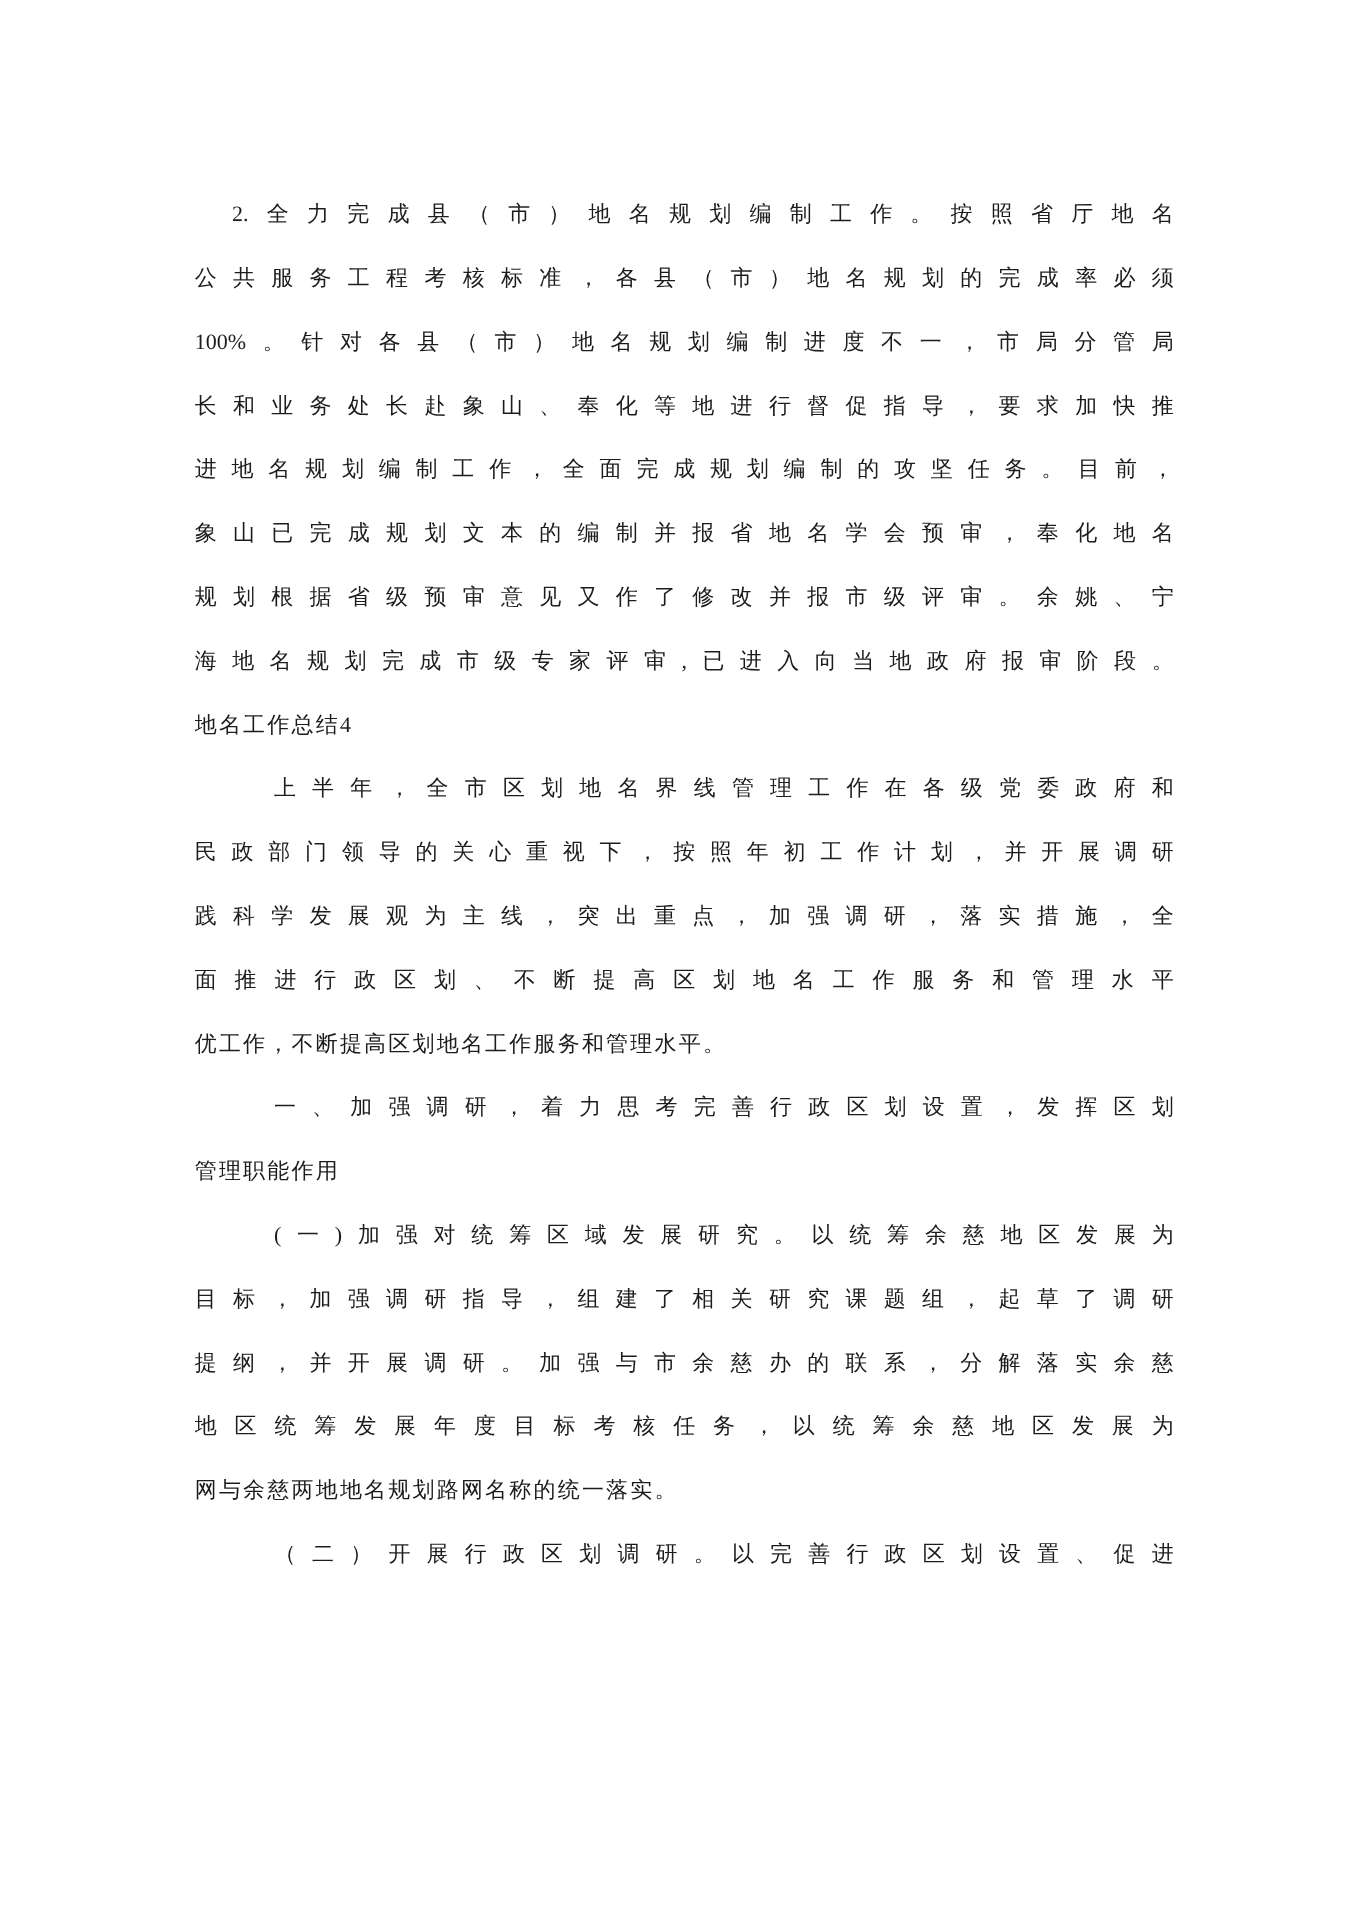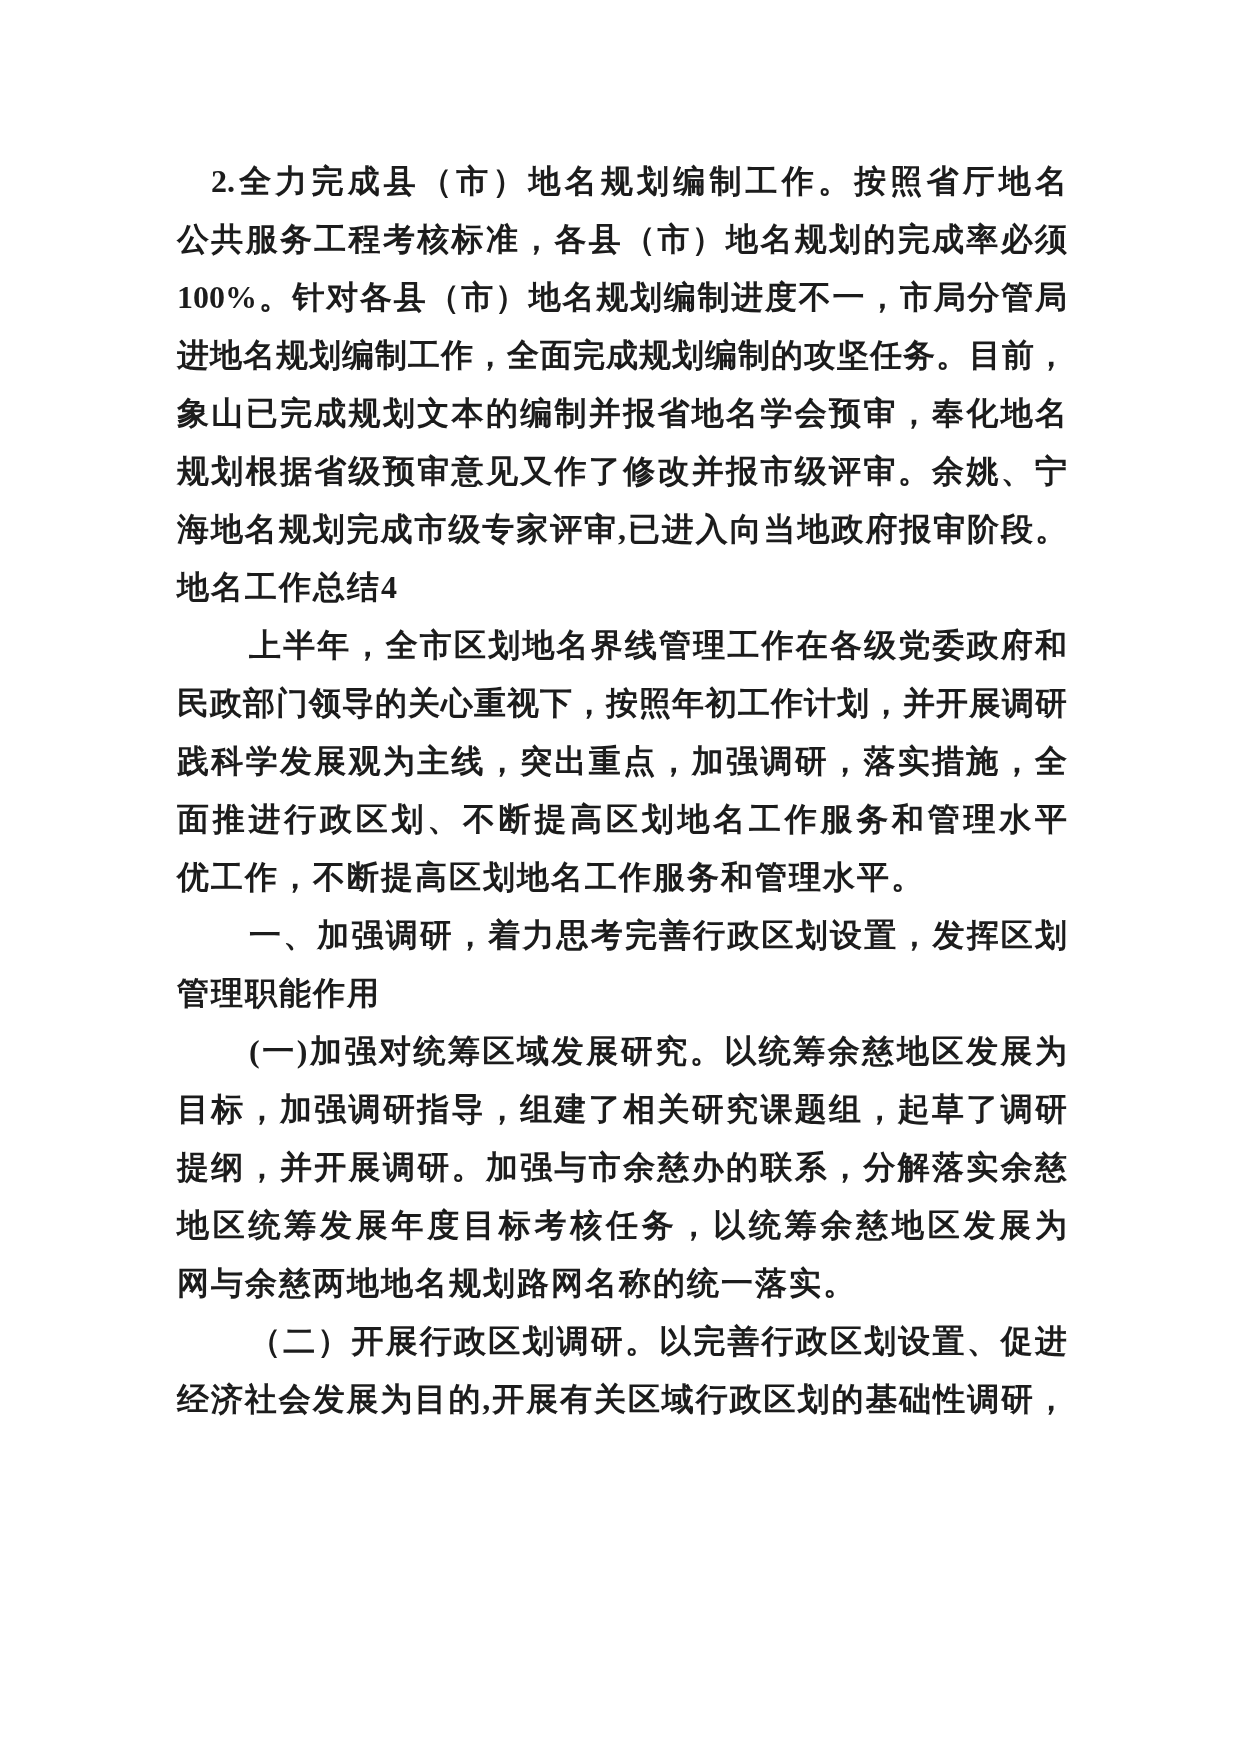--- a/index.html
+++ b/index.html
@@ -11,27 +11,27 @@
   }
   .page {
     position: relative;
     width: 1241px;
     height: 1754px;
     background: #ffffff;
   }
   .text-block {
     position: absolute;
     left: 177px;
-    top: 152px;
+    top: 166px;
     width: 890px;
     font-family: "Liberation Serif", "DejaVu Serif", serif;
-    font-size: 32px;
+    font-size: 20px;
     line-height: 58px;
     color: #1c1c1c;
-    font-weight: 700;
+    font-weight: 400;
   }
   .line {
     width: 100%;
     text-align: justify;
     
     text-justify: inter-character;
   }
   .line.align-justify { text-align-last: justify; }
   .line.align-left  { text-align-last: left; letter-spacing: 2px; }
   .line.indent-normal { text-indent: 72px; }
@@ -39,33 +39,33 @@
   .line.indent-none   { text-indent: 0; }
 </style>
 </head>
 <body>
 
 <div class="page">
   <div class="text-block">
       <div class="line align-justify indent-small">2.全力完成县（市）地名规划编制工作。按照省厅地名</div>
       <div class="line align-justify indent-none">公共服务工程考核标准，各县（市）地名规划的完成率必须</div>
       <div class="line align-justify indent-none">100%。针对各县（市）地名规划编制进度不一，市局分管局</div>
+      <div class="line align-justify indent-none">长和业务处长赴象山、奉化等地进行督促指导，要求加快推</div>
       <div class="line align-justify indent-none">进地名规划编制工作，全面完成规划编制的攻坚任务。目前，</div>
       <div class="line align-justify indent-none">象山已完成规划文本的编制并报省地名学会预审，奉化地名</div>
       <div class="line align-justify indent-none">规划根据省级预审意见又作了修改并报市级评审。余姚、宁</div>
       <div class="line align-justify indent-none">海地名规划完成市级专家评审,已进入向当地政府报审阶段。</div>
       <div class="line align-left indent-none">地名工作总结4</div>
       <div class="line align-justify indent-normal">上半年，全市区划地名界线管理工作在各级党委政府和</div>
       <div class="line align-justify indent-none">民政部门领导的关心重视下，按照年初工作计划，并开展调研</div>
       <div class="line align-justify indent-none">践科学发展观为主线，突出重点，加强调研，落实措施，全</div>
       <div class="line align-justify indent-none">面推进行政区划、不断提高区划地名工作服务和管理水平</div>
       <div class="line align-left indent-none">优工作，不断提高区划地名工作服务和管理水平。</div>
       <div class="line align-justify indent-normal">一、加强调研，着力思考完善行政区划设置，发挥区划</div>
       <div class="line align-left indent-none">管理职能作用</div>
       <div class="line align-justify indent-normal">(一)加强对统筹区域发展研究。以统筹余慈地区发展为</div>
       <div class="line align-justify indent-none">目标，加强调研指导，组建了相关研究课题组，起草了调研</div>
       <div class="line align-justify indent-none">提纲，并开展调研。加强与市余慈办的联系，分解落实余慈</div>
       <div class="line align-justify indent-none">地区统筹发展年度目标考核任务，以统筹余慈地区发展为</div>
       <div class="line align-left indent-none">网与余慈两地地名规划路网名称的统一落实。</div>
       <div class="line align-justify indent-normal">（二）开展行政区划调研。以完善行政区划设置、促进</div>
-      <div class="line align-justify indent-none">经济社会发展为目的,开展有关区域行政区划的基础性调研，</div>
     </div>
 </div>
 
 </body></html>

